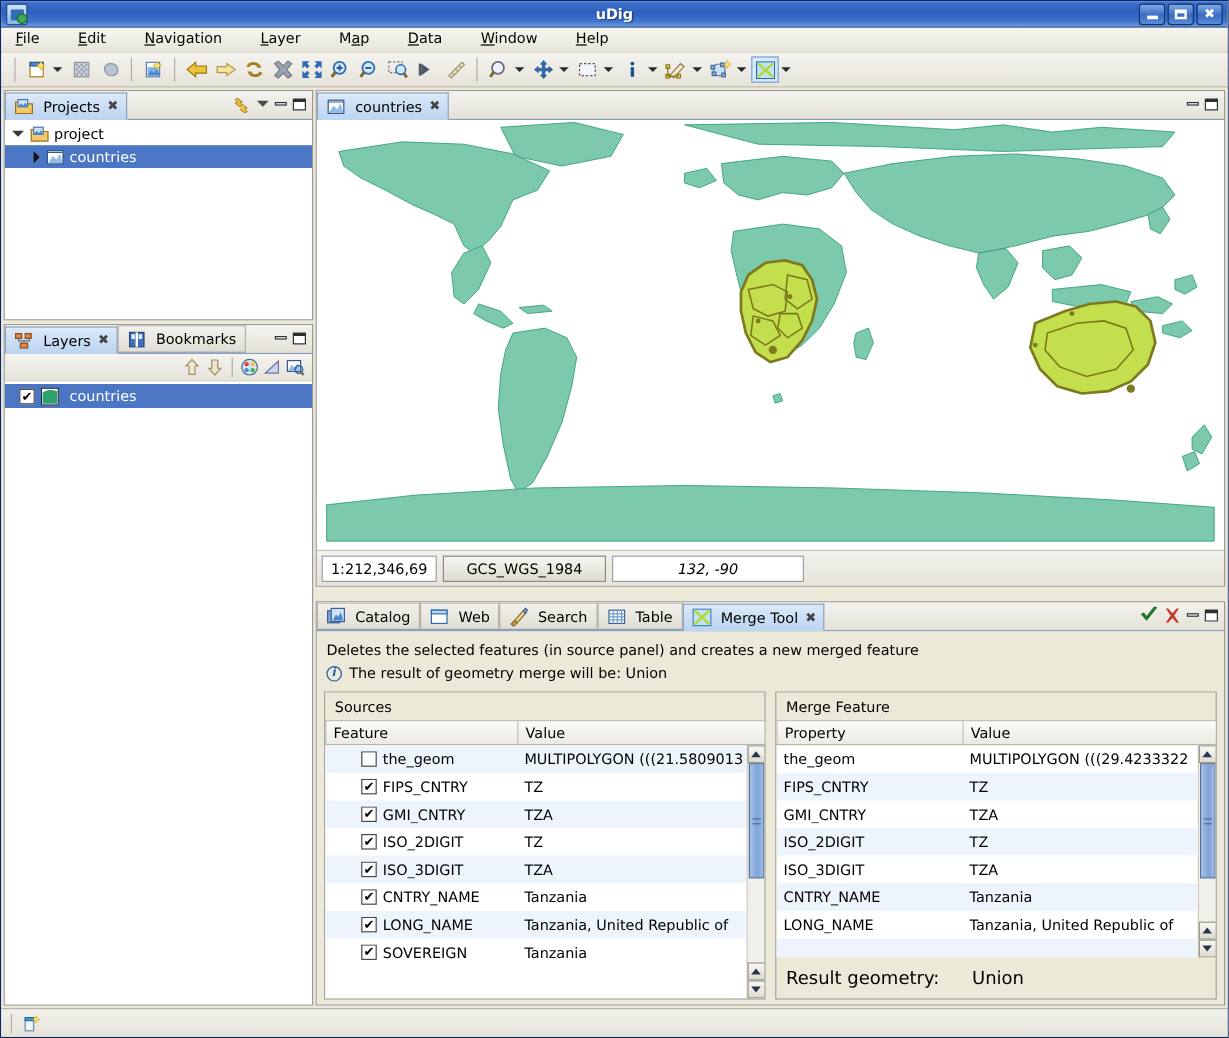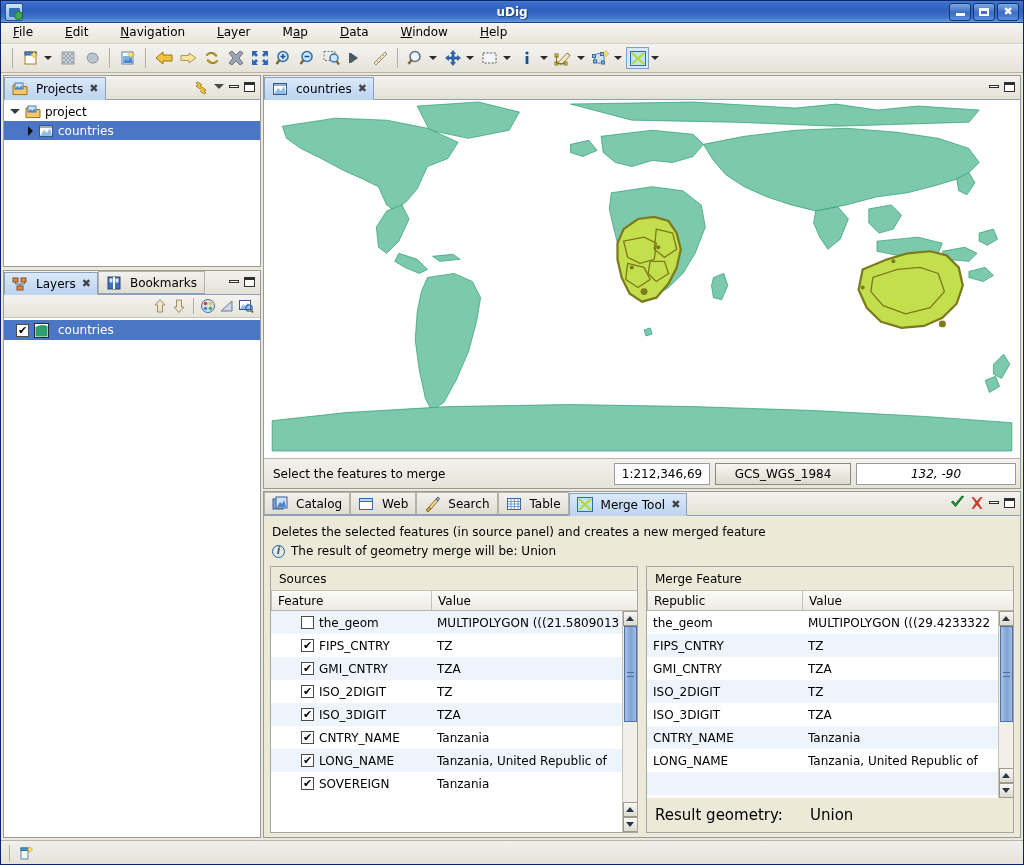--- a/index.html
+++ b/index.html
@@ -666,28 +666,27 @@
                 <circle cx="360" cy="166" r="2"></circle>
                 <circle cx="386" cy="146" r="2"></circle>
               <circle cx="664" cy="222" r="3.4"></circle>
                 <circle cx="616" cy="160" r="2"></circle>
                 <circle cx="586" cy="186" r="2"></circle>
             </g>
           </svg>
         </div>
 
         <div class="statusline">
-          <div class="status-msg">Select the features to merge</div>
           <div class="field" style="width:96px;">1:212,346,69</div>
           <div class="field btnish" style="width:136px;">GCS_WGS_1984</div>
           <div class="field" style="width:160px;font-style:italic;">132, -90</div>
         </div>
       </div>
 
-      <div class="view" style="flex:1;">
+      <div class="view" style="flex:1;margin-top:10px;">
         <div class="tabrow">
           <div class="tab inactive">
             <span class="ico">
               <svg width="16" height="16" viewBox="0 0 16 16">
                 <rect x="1" y="3" width="10" height="10" fill="#7aa8dc" stroke="#3a5f92"></rect>
                 <rect x="4" y="1" width="11" height="11" fill="#cfe2f6" stroke="#3a5f92"></rect>
                 <path d="M5 11 L8 6 L10 8 L12 4 L14 11 Z" fill="#4a86c8"></path>
               </svg>
             </span>
             <span>Catalog</span>
@@ -837,21 +836,21 @@
                   <div class="sb-btn">
                       <span class="sb-dn"></span>
                     </div>
                 </div>
               </div>
             </div>
 
             <div class="pane">
               <div class="pane-title">Merge Feature</div>
               <div class="grid-head">
-                <div class="gh-cell" style="width:155px;">Republic</div>
+                <div class="gh-cell" style="width:155px;">Property</div>
                 <div class="gh-cell" style="flex:1;">Value</div>
                 <div style="width:15px;"></div>
               </div>
               <div style="flex:1;display:flex;overflow:hidden;">
                 <div class="grid-body">
                   <div class="grow">
                     <span class="gcell" style="width:155px;">the_geom</span>
                     <span class="gcell" style="flex:1;">MULTIPOLYGON (((29.4233322</span>
                   </div>
                   <div class="grow alt">

